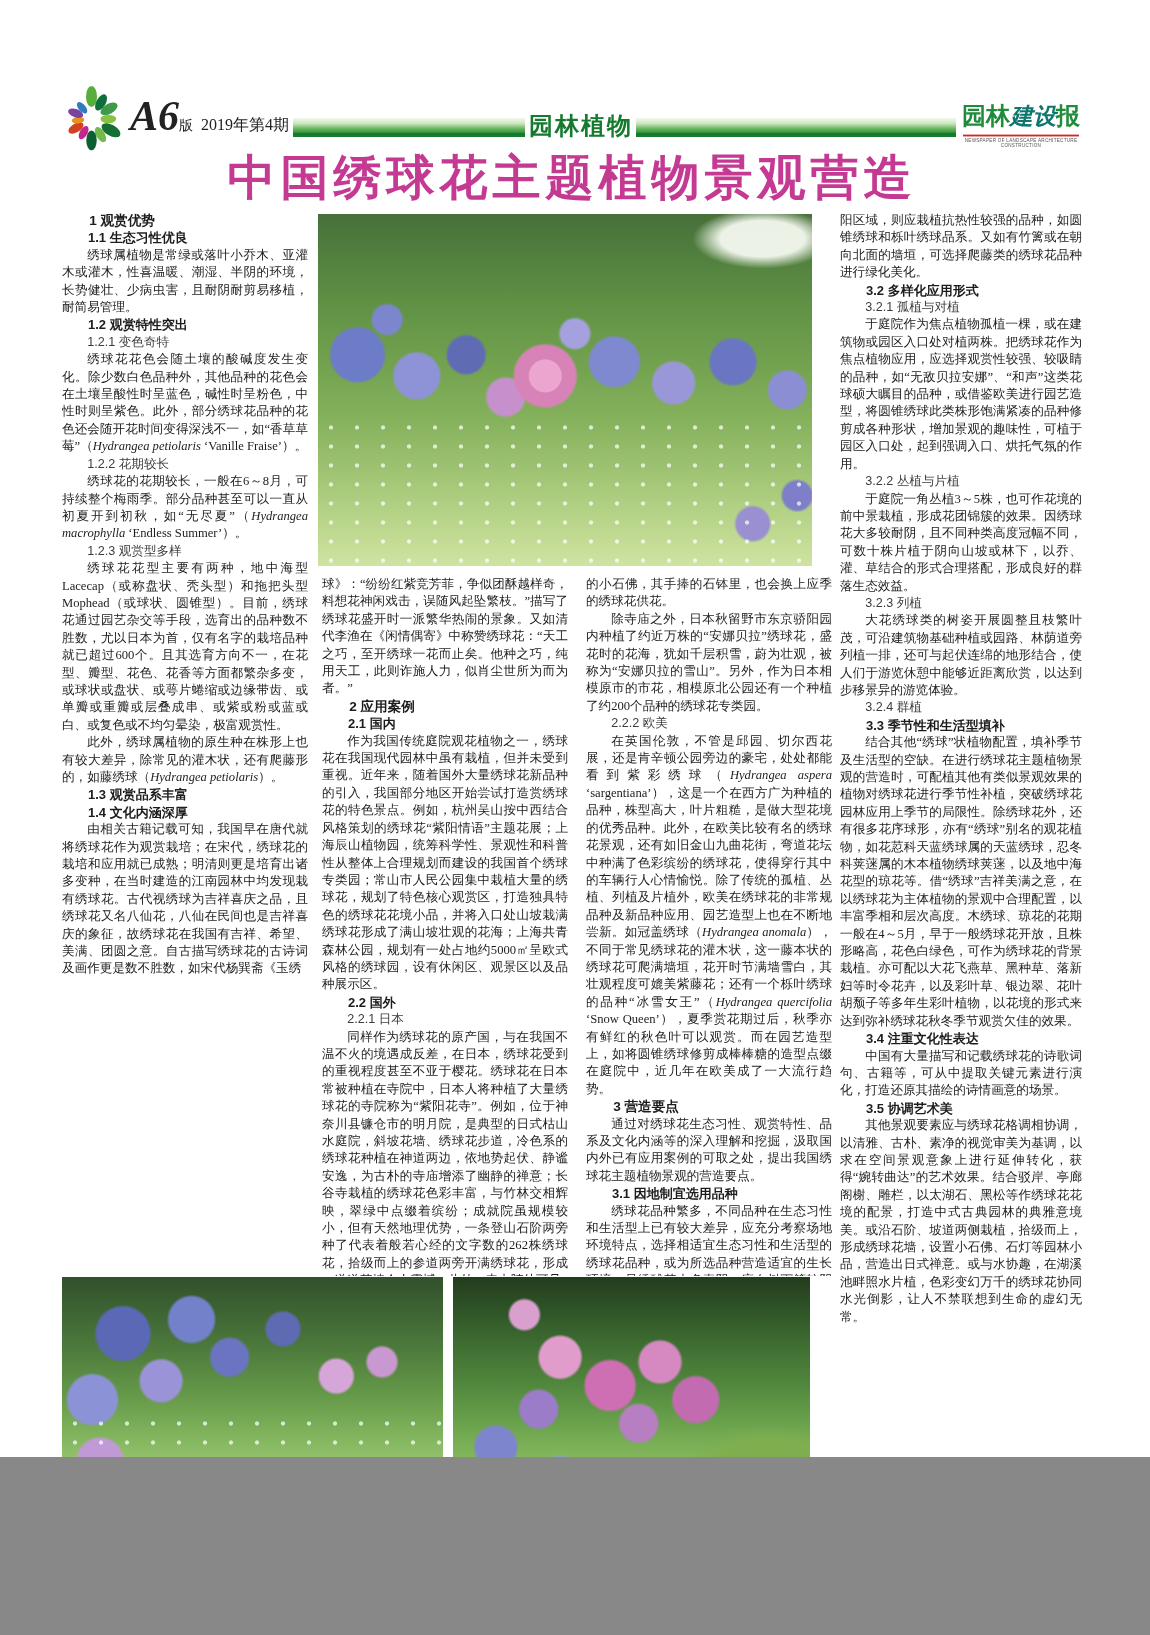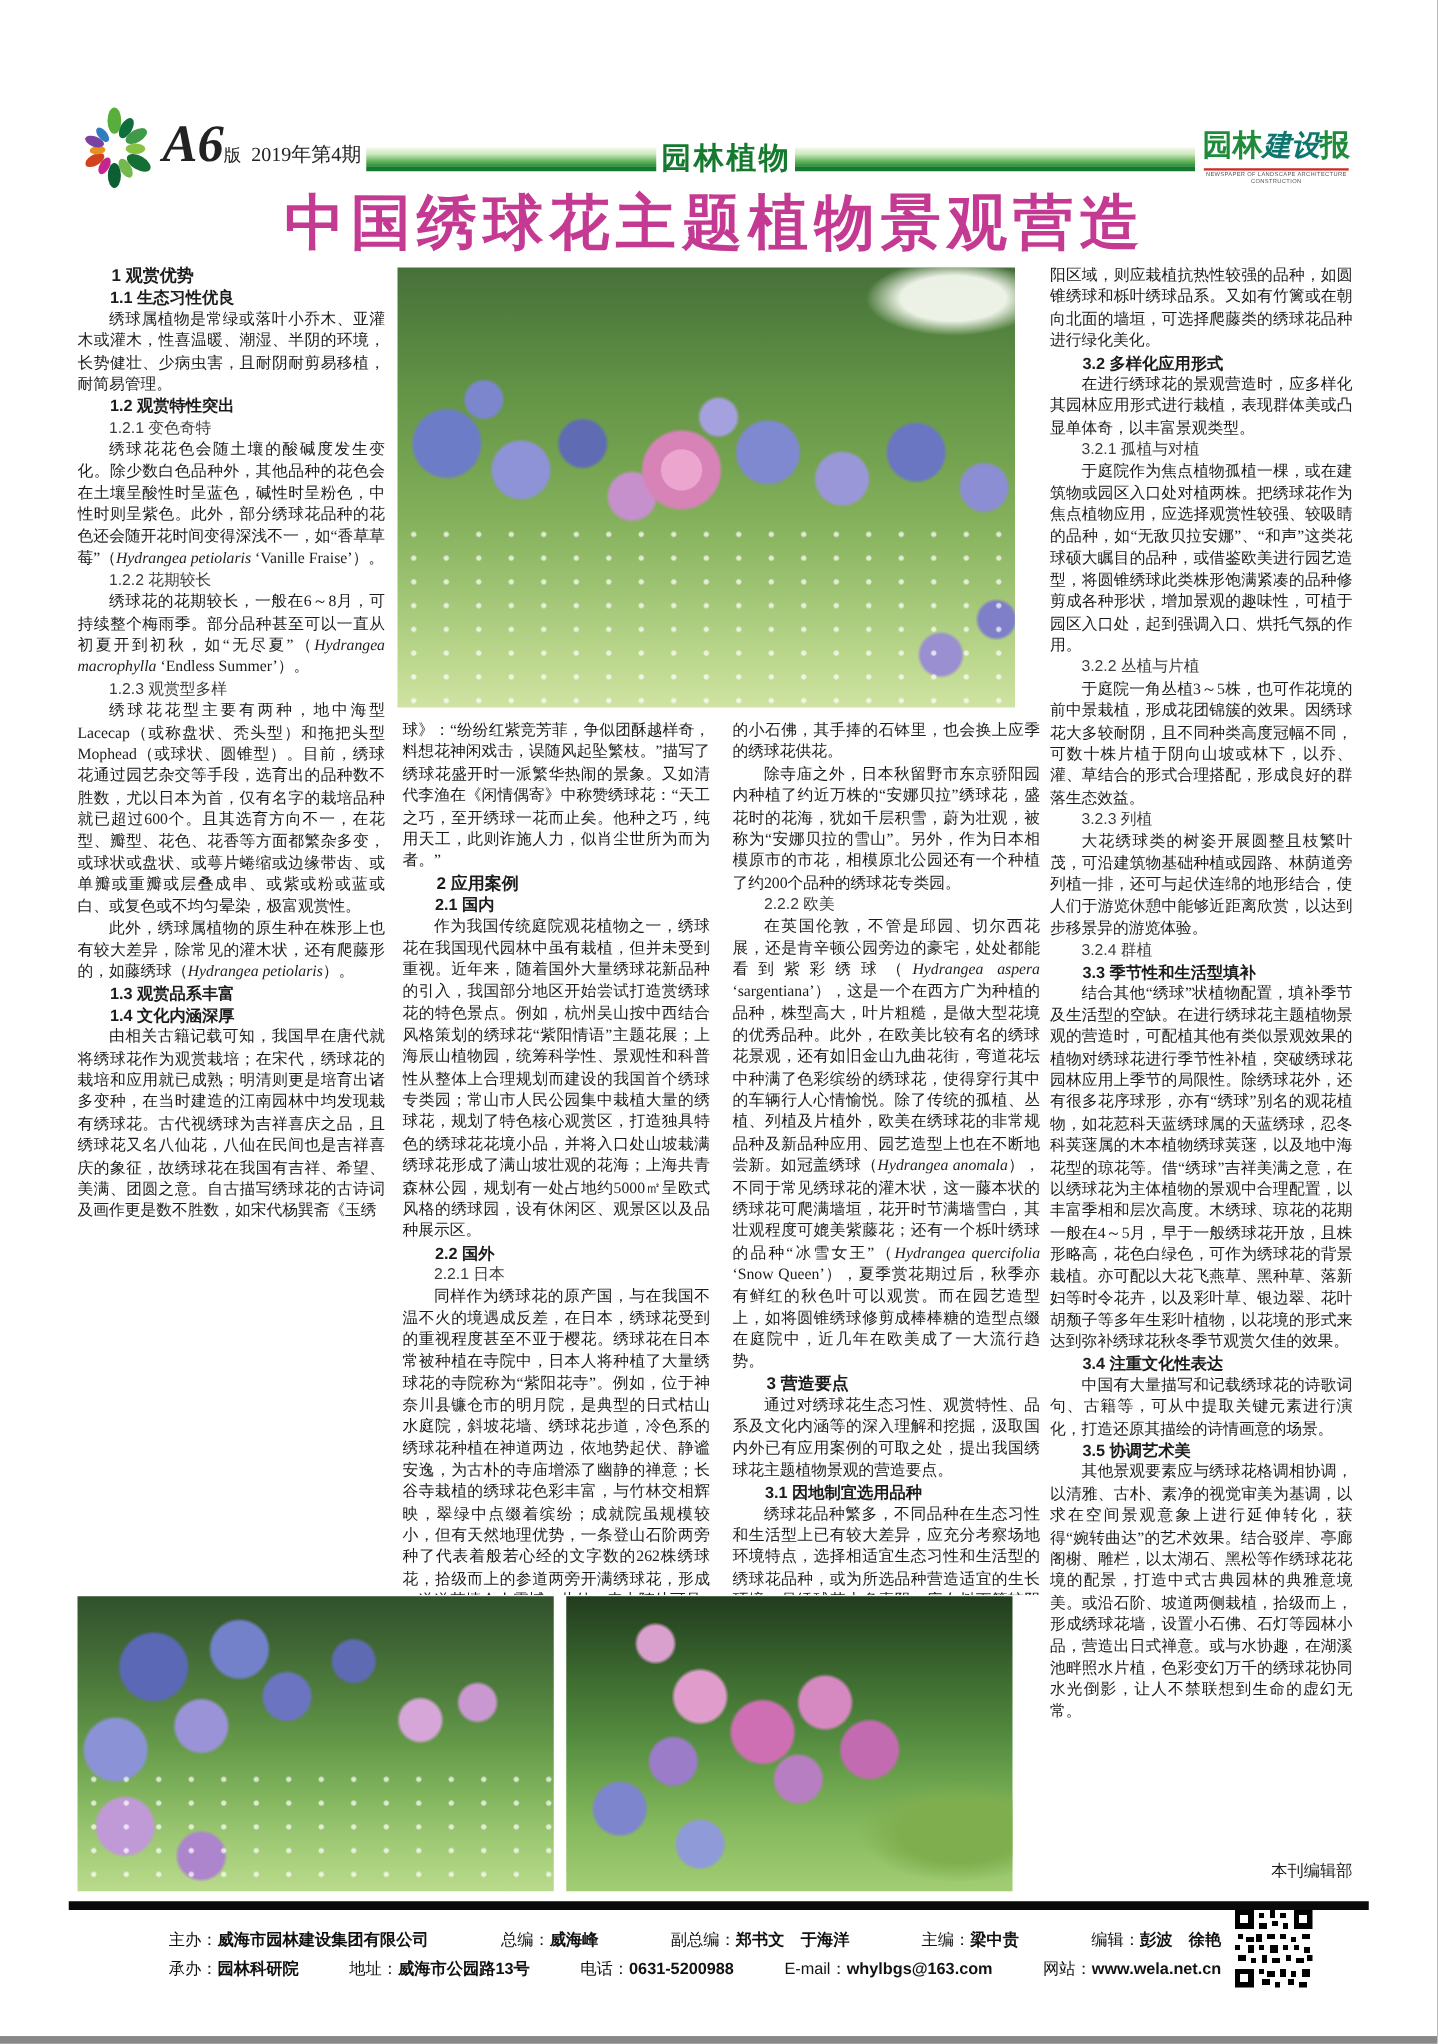--- a/index.html
+++ b/index.html
@@ -1,16 +1,16 @@
 <!DOCTYPE html>
 <html><head>
 <meta charset="utf-8">
 <style>
   html,body{margin:0;padding:0;background:#888;}
-  .page{position:relative;width:1150px;height:1629px;background:#fff;margin:0 auto;overflow:hidden;
+  .page{position:relative;width:1150px;height:1457px;background:#fff;margin:0 auto;overflow:hidden;
         font-family:"Liberation Serif",serif;color:#1c1c1c;}
 
   
   .flower{position:absolute;left:56px;top:84px;width:70px;height:70px;}
   .petal{position:absolute;left:30px;top:2px;width:11px;height:21px;border-radius:50%;transform-origin:5.5px 33px;}
   .pageno{position:absolute;left:130px;top:92px;height:50px;white-space:nowrap;}
   .a6{font-style:italic;font-weight:bold;font-size:42px;font-family:"Liberation Serif",serif;color:#222;}
   .ban{font-size:14px;font-family:"Liberation Sans",sans-serif;color:#222;}
   .issue{font-size:16px;font-family:"Liberation Serif",serif;color:#222;margin-left:4px;}
   .bar{position:absolute;top:118px;height:15px;
@@ -182,21 +182,20 @@
       <div class="blk h3"><span>2.2.2 欧美</span></div>
       <div class="blk p"><span>在英国伦敦，不管是邱园、切尔西花展，还是肯辛顿公园旁边的豪宅，处处都能看到紫彩绣球（</span><span class="lat">Hydrangea aspera</span><span> ‘sargentiana’），这是一个在西方广为种植的品种，株型高大，叶片粗糙，是做大型花境的优秀品种。此外，在欧美比较有名的绣球花景观，还有如旧金山九曲花街，弯道花坛中种满了色彩缤纷的绣球花，使得穿行其中的车辆行人心情愉悦。除了传统的孤植、丛植、列植及片植外，欧美在绣球花的非常规品种及新品种应用、园艺造型上也在不断地尝新。如冠盖绣球（</span><span class="lat">Hydrangea anomala</span><span>），不同于常见绣球花的灌木状，这一藤本状的绣球花可爬满墙垣，花开时节满墙雪白，其壮观程度可媲美紫藤花；还有一个栎叶绣球的品种“冰雪女王”（</span><span class="lat">Hydrangea quercifolia</span><span> ‘Snow Queen’），夏季赏花期过后，秋季亦有鲜红的秋色叶可以观赏。而在园艺造型上，如将圆锥绣球修剪成棒棒糖的造型点缀在庭院中，近几年在欧美成了一大流行趋势。</span></div>
       <div class="blk h1"><span>3 营造要点</span></div>
       <div class="blk p"><span>通过对绣球花生态习性、观赏特性、品系及文化内涵等的深入理解和挖掘，汲取国内外已有应用案例的可取之处，提出我国绣球花主题植物景观的营造要点。</span></div>
       <div class="blk h2"><span>3.1 因地制宜选用品种</span></div>
       <div class="blk p"><span>绣球花品种繁多，不同品种在生态习性和生活型上已有较大差异，应充分考察场地环境特点，选择相适宜生态习性和生活型的绣球花品种，或为所选品种营造适宜的生长环境。虽绣球花大多喜阴，应在树下等较阴环境栽植，但部分遮阳较差、光线充足的向</span></div>
     </div>
   <div class="col" id="c4">
       <div class="blk pn"><span>阳区域，则应栽植抗热性较强的品种，如圆锥绣球和栎叶绣球品系。又如有竹篱或在朝向北面的墙垣，可选择爬藤类的绣球花品种进行绿化美化。</span></div>
       <div class="blk h2"><span>3.2 多样化应用形式</span></div>
-      <div class="blk p"><span>在进行绣球花的景观营造时，应多样化其园林应用形式进行栽植，表现群体美或凸显单体奇，以丰富景观类型。</span></div>
       <div class="blk h3"><span>3.2.1 孤植与对植</span></div>
       <div class="blk p"><span>于庭院作为焦点植物孤植一棵，或在建筑物或园区入口处对植两株。把绣球花作为焦点植物应用，应选择观赏性较强、较吸睛的品种，如“无敌贝拉安娜”、“和声”这类花球硕大瞩目的品种，或借鉴欧美进行园艺造型，将圆锥绣球此类株形饱满紧凑的品种修剪成各种形状，增加景观的趣味性，可植于园区入口处，起到强调入口、烘托气氛的作用。</span></div>
       <div class="blk h3"><span>3.2.2 丛植与片植</span></div>
       <div class="blk p"><span>于庭院一角丛植3～5株，也可作花境的前中景栽植，形成花团锦簇的效果。因绣球花大多较耐阴，且不同种类高度冠幅不同，可数十株片植于阴向山坡或林下，以乔、灌、草结合的形式合理搭配，形成良好的群落生态效益。</span></div>
       <div class="blk h3"><span>3.2.3 列植</span></div>
       <div class="blk p"><span>大花绣球类的树姿开展圆整且枝繁叶茂，可沿建筑物基础种植或园路、林荫道旁列植一排，还可与起伏连绵的地形结合，使人们于游览休憩中能够近距离欣赏，以达到步移景异的游览体验。</span></div>
       <div class="blk h3"><span>3.2.4 群植</span></div>
       <div class="blk h2"><span>3.3 季节性和生活型填补</span></div>
       <div class="blk p"><span>结合其他“绣球”状植物配置，填补季节及生活型的空缺。在进行绣球花主题植物景观的营造时，可配植其他有类似景观效果的植物对绣球花进行季节性补植，突破绣球花园林应用上季节的局限性。除绣球花外，还有很多花序球形，亦有“绣球”别名的观花植物，如花荵科天蓝绣球属的天蓝绣球，忍冬科荚蒾属的木本植物绣球荚蒾，以及地中海花型的琼花等。借“绣球”吉祥美满之意，在以绣球花为主体植物的景观中合理配置，以丰富季相和层次高度。木绣球、琼花的花期一般在4～5月，早于一般绣球花开放，且株形略高，花色白绿色，可作为绣球花的背景栽植。亦可配以大花飞燕草、黑种草、落新妇等时令花卉，以及彩叶草、银边翠、花叶胡颓子等多年生彩叶植物，以花境的形式来达到弥补绣球花秋冬季节观赏欠佳的效果。</span></div>
       <div class="blk h2"><span>3.4 注重文化性表达</span></div>

